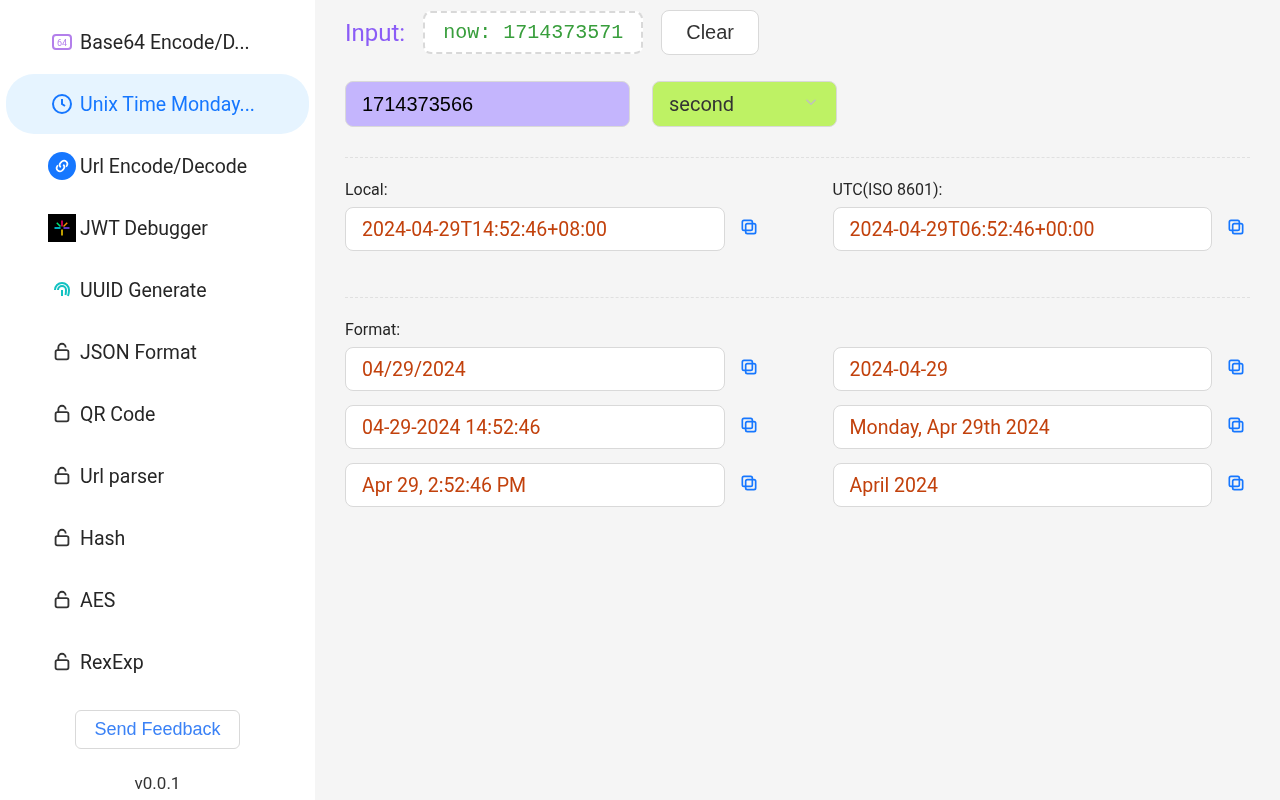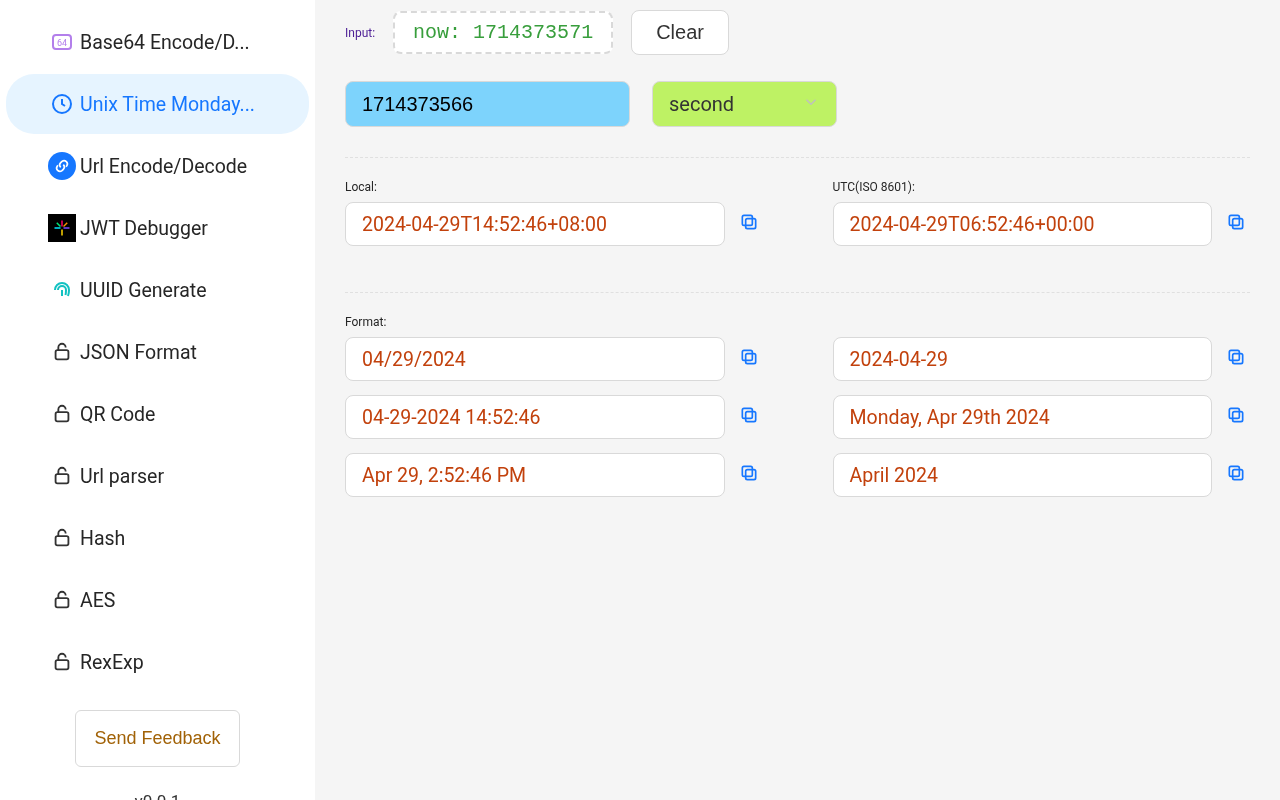--- a/index.html
+++ b/index.html
@@ -46,45 +46,45 @@
   flex-shrink: 0;
 }
 .sidebar-footer {
   padding: 16px;
   text-align: center;
 }
 .feedback-btn {
   background: #fff;
   border: 1px solid #d9d9d9;
   border-radius: 6px;
-  padding: 17px 18px;
+  padding: 8px 18px;
   font-size: 18px;
   cursor: pointer;
-  color: #a16207;
+  color: #3b82f6;
   text-align: right;
 }
 .version {
   margin-top: 24px;
   font-size: 17px;
   color: #333;
 }
 
 .main {
   flex: 1;
   padding: 10px 30px 30px 30px;
 }
 .input-row {
   display: flex;
   align-items: center;
   gap: 18px;
   margin-bottom: 26px;
 }
 .input-label {
-  font-size: 12px;
-  color: #4c1d95;
+  font-size: 24px;
+  color: #8b5cf6;
 }
 .now-chip {
   border: 2px dashed #d9d9d9;
   border-radius: 8px;
   padding: 8px 18px;
   font-family: "Courier New", monospace;
   font-size: 20px;
   color: #389e3c;
   background: #fff;
 }
@@ -103,21 +103,21 @@
   gap: 22px;
   margin-bottom: 30px;
 }
 .ts-input {
   width: 285px;
   height: 46px;
   border: 1px solid #d9d9d9;
   border-radius: 8px;
   padding: 0 16px;
   font-size: 20px;
-  background: #7dd3fc;
+  background: #c4b5fd;
 }
 .unit-select {
   width: 185px;
   height: 46px;
   border: 1px solid #d9d9d9;
   border-radius: 8px;
   background: #bef264;
   display: flex;
   align-items: center;
   justify-content: space-between;
@@ -132,21 +132,21 @@
   border-top: 1px dashed #e0e0e0;
   margin: 0 0 22px 0;
 }
 .section-row {
   display: flex;
   gap: 70px;
   margin-bottom: 32px;
 }
 .col { flex: 1; min-width: 0; }
 .field-label {
-  font-size: 12px;
+  font-size: 16px;
   color: #262626;
   margin-bottom: 8px;
   display: block;
 }
 .field-row {
   display: flex;
   align-items: center;
   gap: 14px;
   margin-bottom: 14px;
 }

